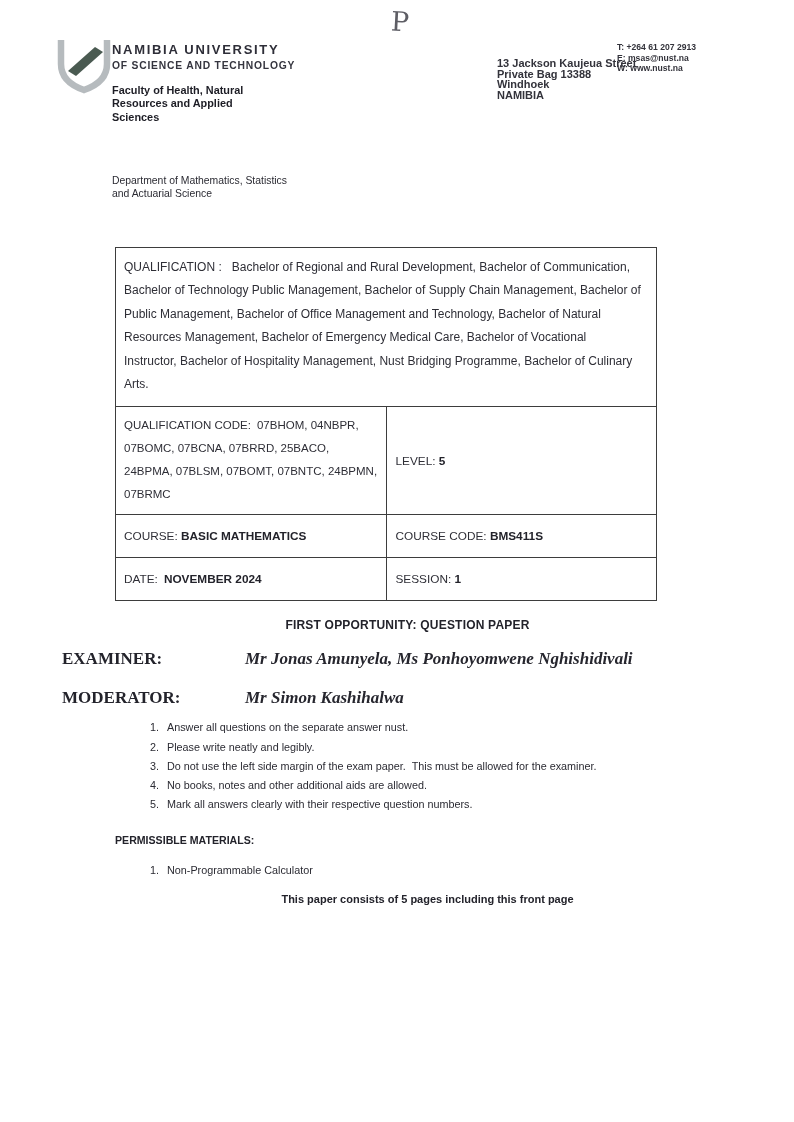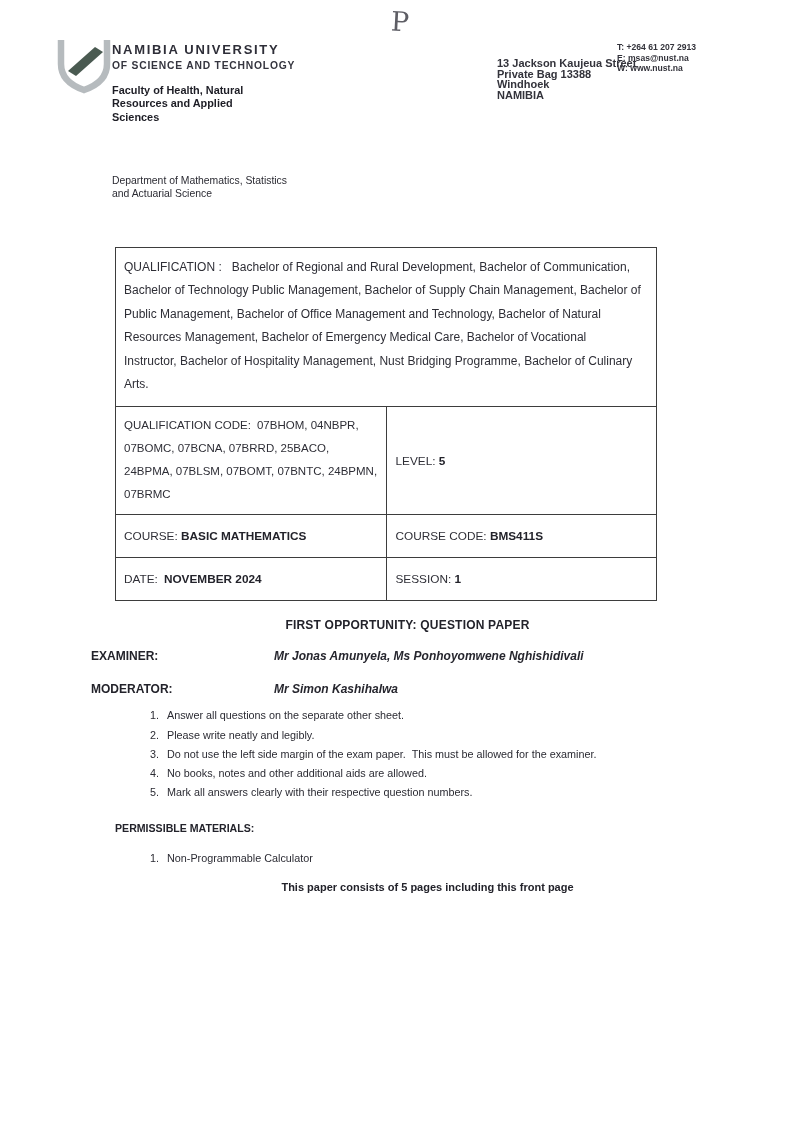--- a/index.html
+++ b/index.html
@@ -34,21 +34,21 @@
   td.qcode{padding:7px 8px 8px 8px;font-size:11.5px;line-height:23px;vertical-align:middle;}
   .qcode-inner{max-width:348px;}
   .col-left{width:391px;}
   td.cell{height:40px;padding-left:8px;font-size:11.8px;}
   td.cell-r{height:40px;padding-left:9px;font-size:11.8px;}
   .lvl{padding-left:9px;font-size:11.8px;}
   .b{font-weight:bold;color:#23232b;}
   .vgap{display:inline-block;width:6px;}
   .vgap2{display:inline-block;width:10px;}
   .title{margin:17px 0 0 115px;width:585px;text-align:center;font-weight:bold;font-size:12px;color:#23232b;letter-spacing:.2px;}
-  .kv{display:flex;margin-left:91px;font-size:12px;}
+  .kv{display:flex;margin-left:62px;font-size:17px;font-family:Liberation Serif, serif;}
   .kv.examiner{margin-top:17px;}
   .kv.moderator{margin-top:19px;}
   .kv-label{width:183px;font-weight:bold;color:#23232b;}
   .kv-value{font-weight:bold;font-style:italic;color:#26262e;}
   .instr-label{margin:15px 0 0 115px;font-weight:bold;font-size:11px;color:#23232b;}
   ol.instructions{margin:12px 0 0 115px;padding-left:47px;font-size:10.8px;color:#2b2b33;width:455px;}
   ol.instructions li{padding-left:5px;margin-bottom:5px;line-height:14.2px;}
   .perm-label{margin:23px 0 0 115px;font-weight:bold;font-size:10.6px;color:#23232b;}
   ol.materials{margin:17px 0 0 115px;padding-left:47px;font-size:10.8px;color:#2b2b33;}
   ol.materials li{padding-left:5px;line-height:14px;}
@@ -131,21 +131,21 @@
     <div class="kv examiner">
       <div class="kv-label">EXAMINER:</div>
       <div class="kv-value">Mr Jonas Amunyela, Ms Ponhoyomwene Nghishidivali</div>
     </div>
     <div class="kv moderator">
       <div class="kv-label">MODERATOR:</div>
       <div class="kv-value">Mr Simon Kashihalwa</div>
     </div>
 
     <ol class="instructions">
-      <li>Answer all questions on the separate other sheet.</li>
+      <li>Answer all questions on the separate answer nust.</li>
       <li>Please write neatly and legibly.</li>
       <li>Do not use the left side margin of the exam paper.&nbsp; This must be allowed for the examiner.</li>
       <li>No books, notes and other additional aids are allowed.</li>
       <li>Mark all answers clearly with their respective question numbers.</li>
     </ol>
 
     <div class="perm-label">PERMISSIBLE MATERIALS:</div>
     <ol class="materials">
       <li>Non-Programmable Calculator</li>
     </ol>

